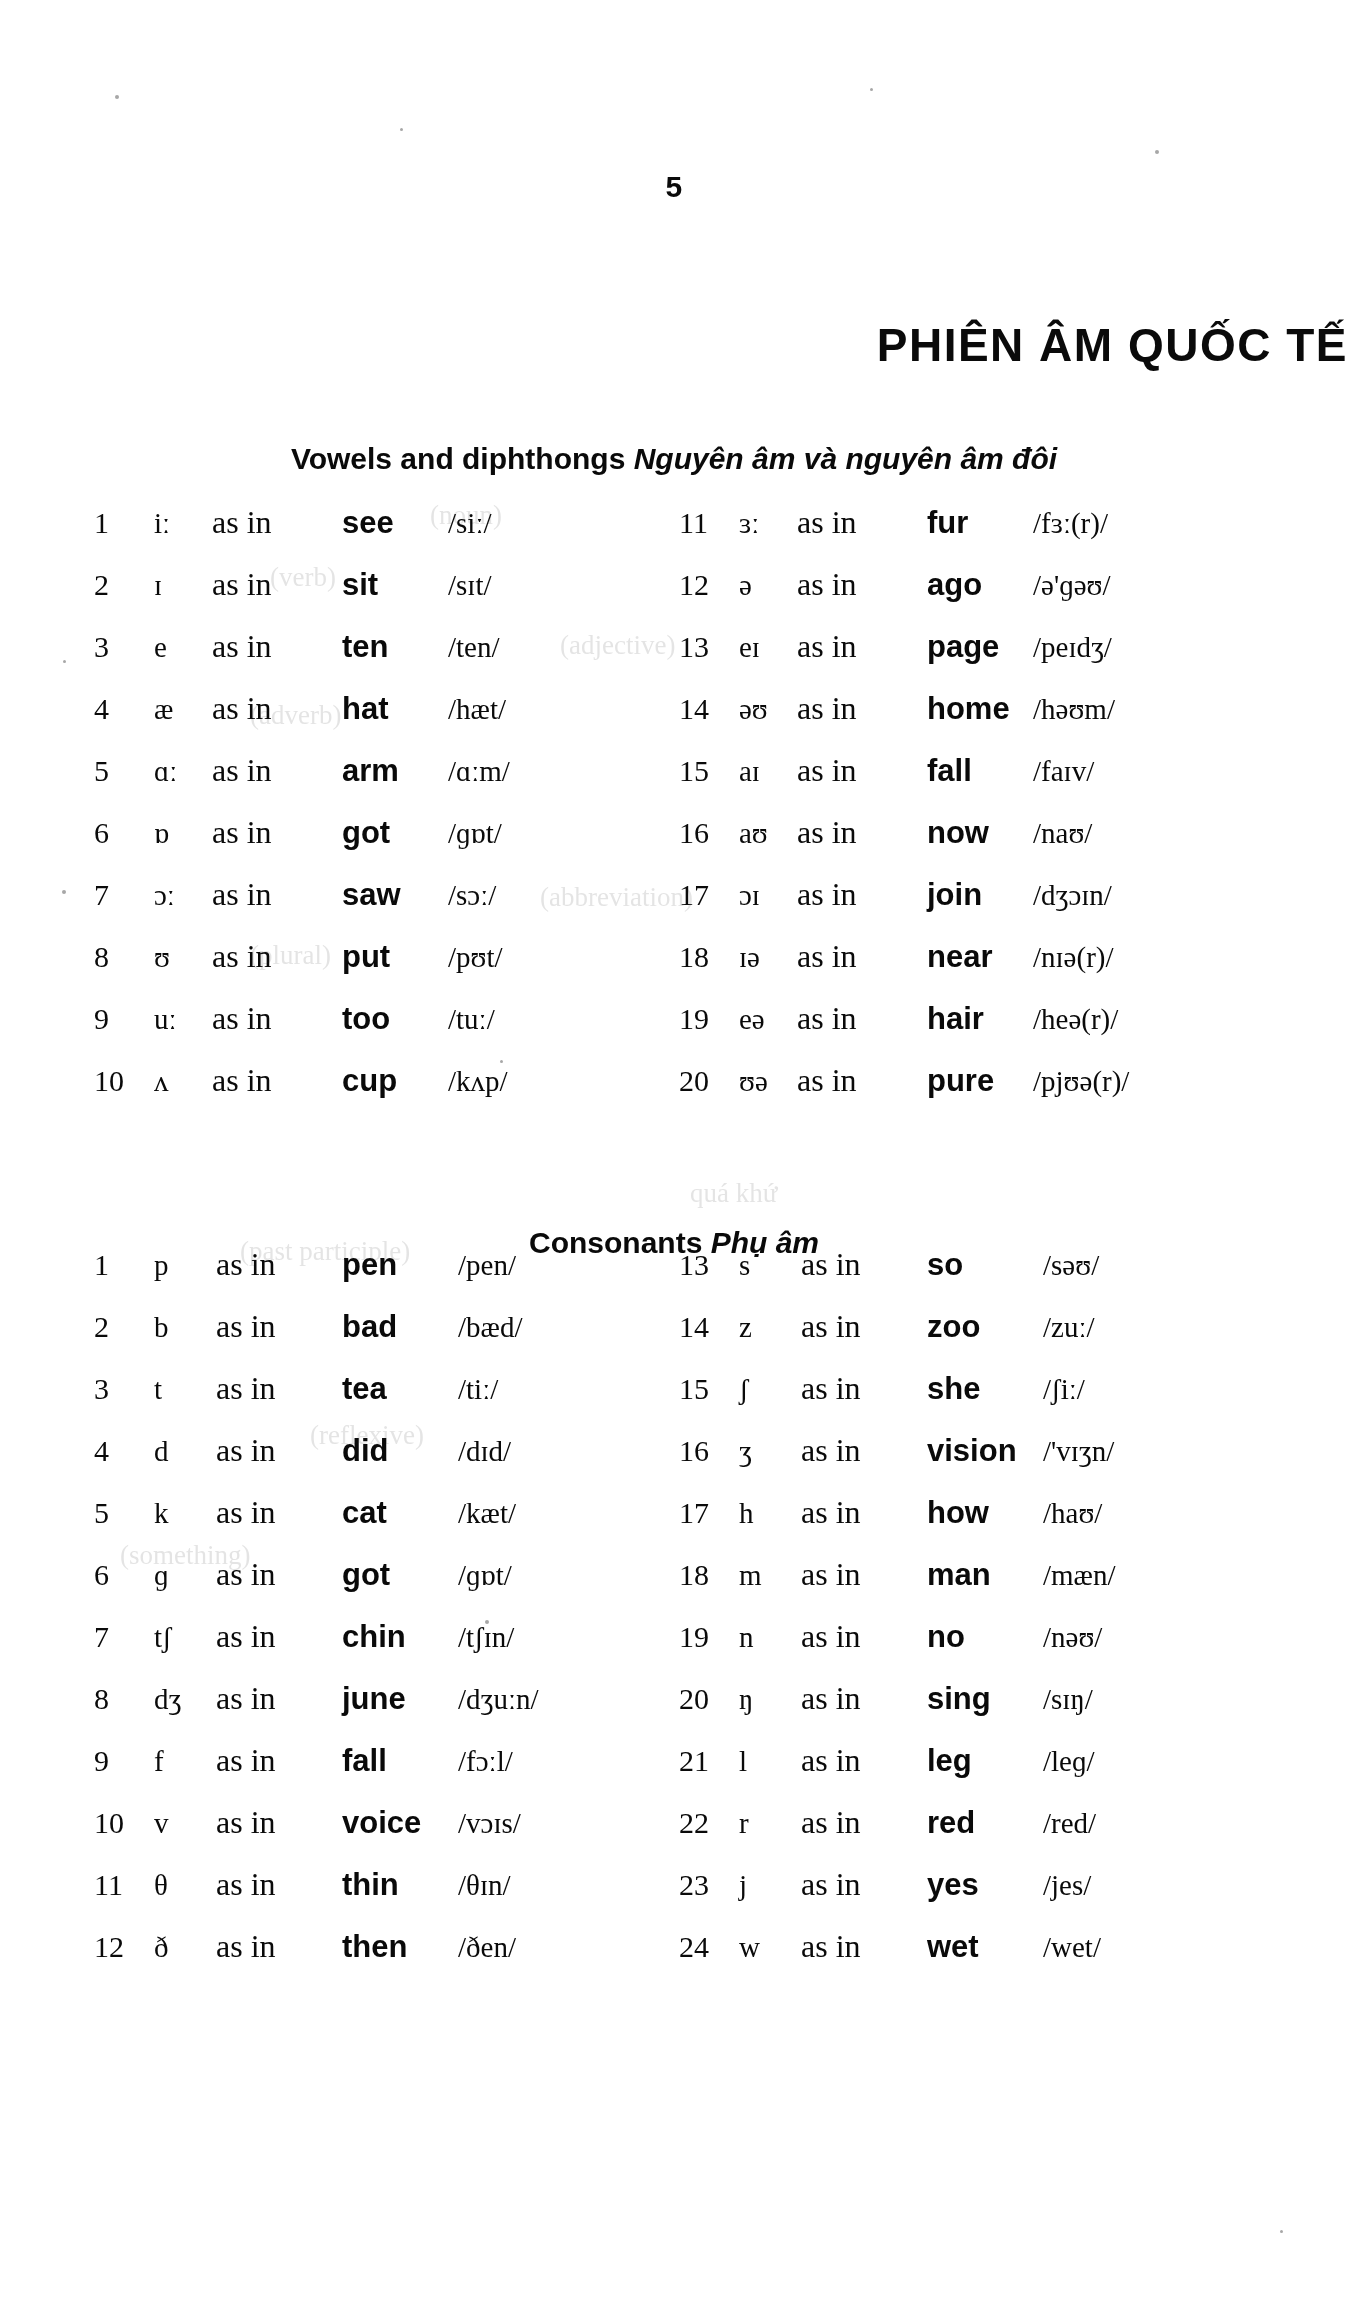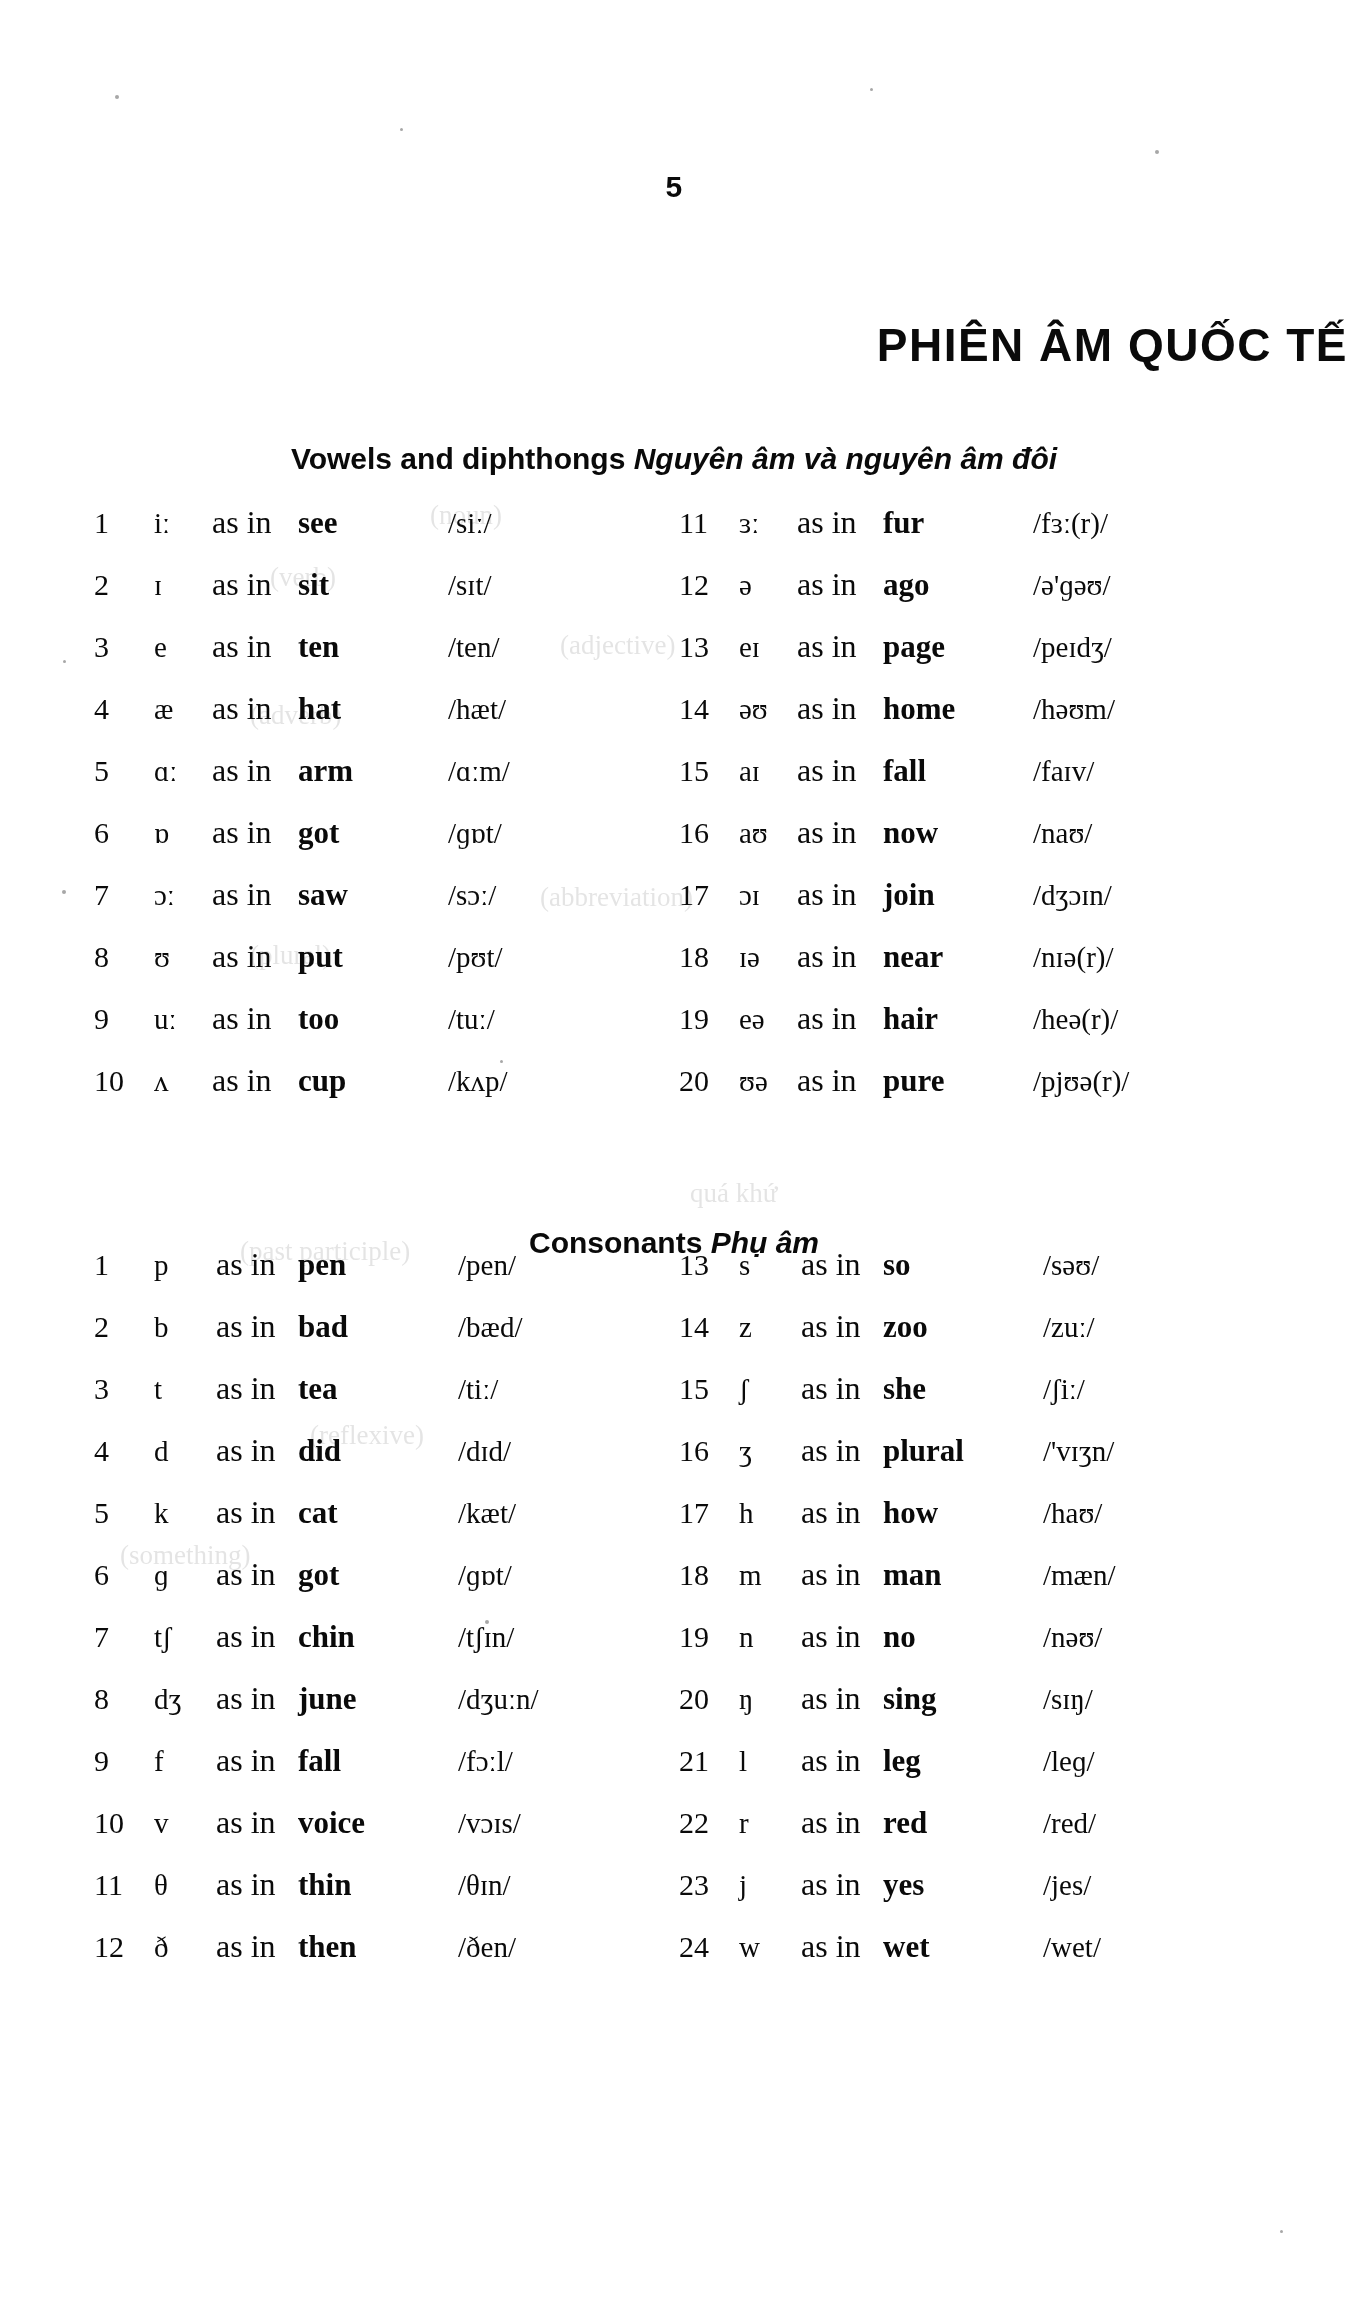--- a/index.html
+++ b/index.html
@@ -107,24 +107,25 @@
     font-size: 29px;
     text-align: left;
     padding-left: 8px;
   }
   .asin {
     font-family: "Liberation Serif", serif;
     font-size: 32px;
     text-align: left;
   }
   .word {
-    font-family: Liberation Serif, serif;
+    font-family: Liberation Sans, sans-serif;
     font-size: 31px;
     font-weight: bold;
     text-align: left;
+    margin-left: 44px;
   }
   .ipa {
     font-family: "Liberation Serif", serif;
     font-size: 29px;
     text-align: left;
   }
   
   .ghost {
     position: absolute;
     color: rgba(90, 90, 90, 0.16);
@@ -371,21 +372,21 @@
       <span class="idx">4</span>
       <span class="sym">d</span>
       <span class="asin">as in</span>
       <span class="word">did</span>
       <span class="ipa">/dɪd/</span>
     </div>
     <div class="row">
       <span class="idx">16</span>
       <span class="sym">ʒ</span>
       <span class="asin">as in</span>
-      <span class="word">plural</span>
+      <span class="word">vision</span>
       <span class="ipa">/'vɪʒn/</span>
     </div>
 
     <div class="row">
       <span class="idx">5</span>
       <span class="sym">k</span>
       <span class="asin">as in</span>
       <span class="word">cat</span>
       <span class="ipa">/kæt/</span>
     </div>

